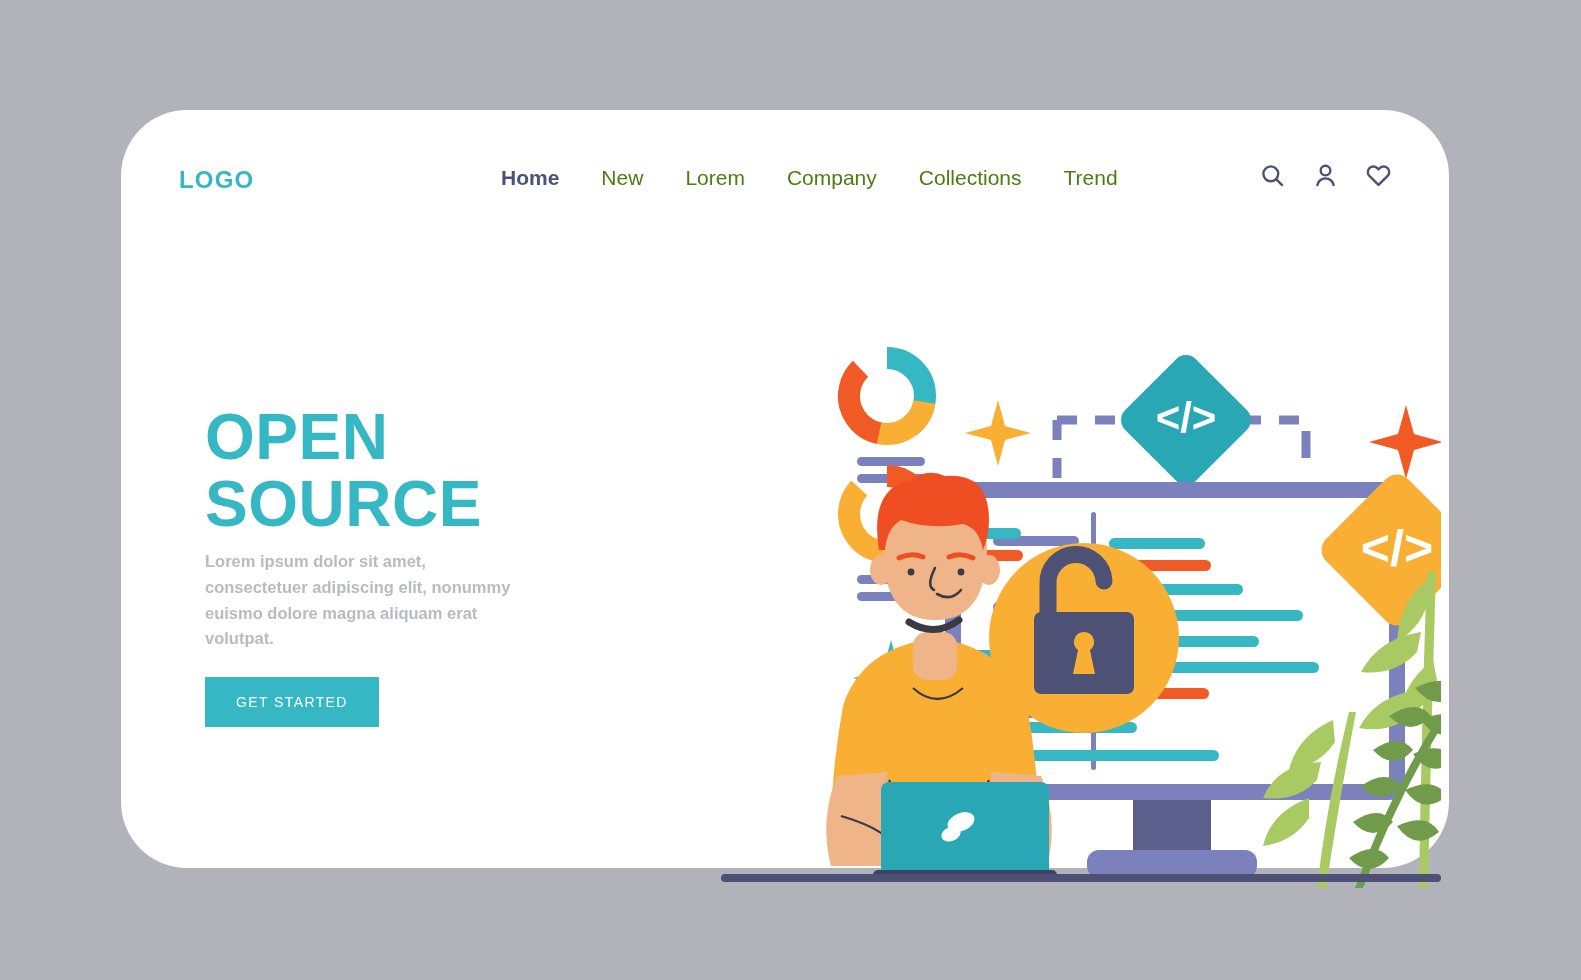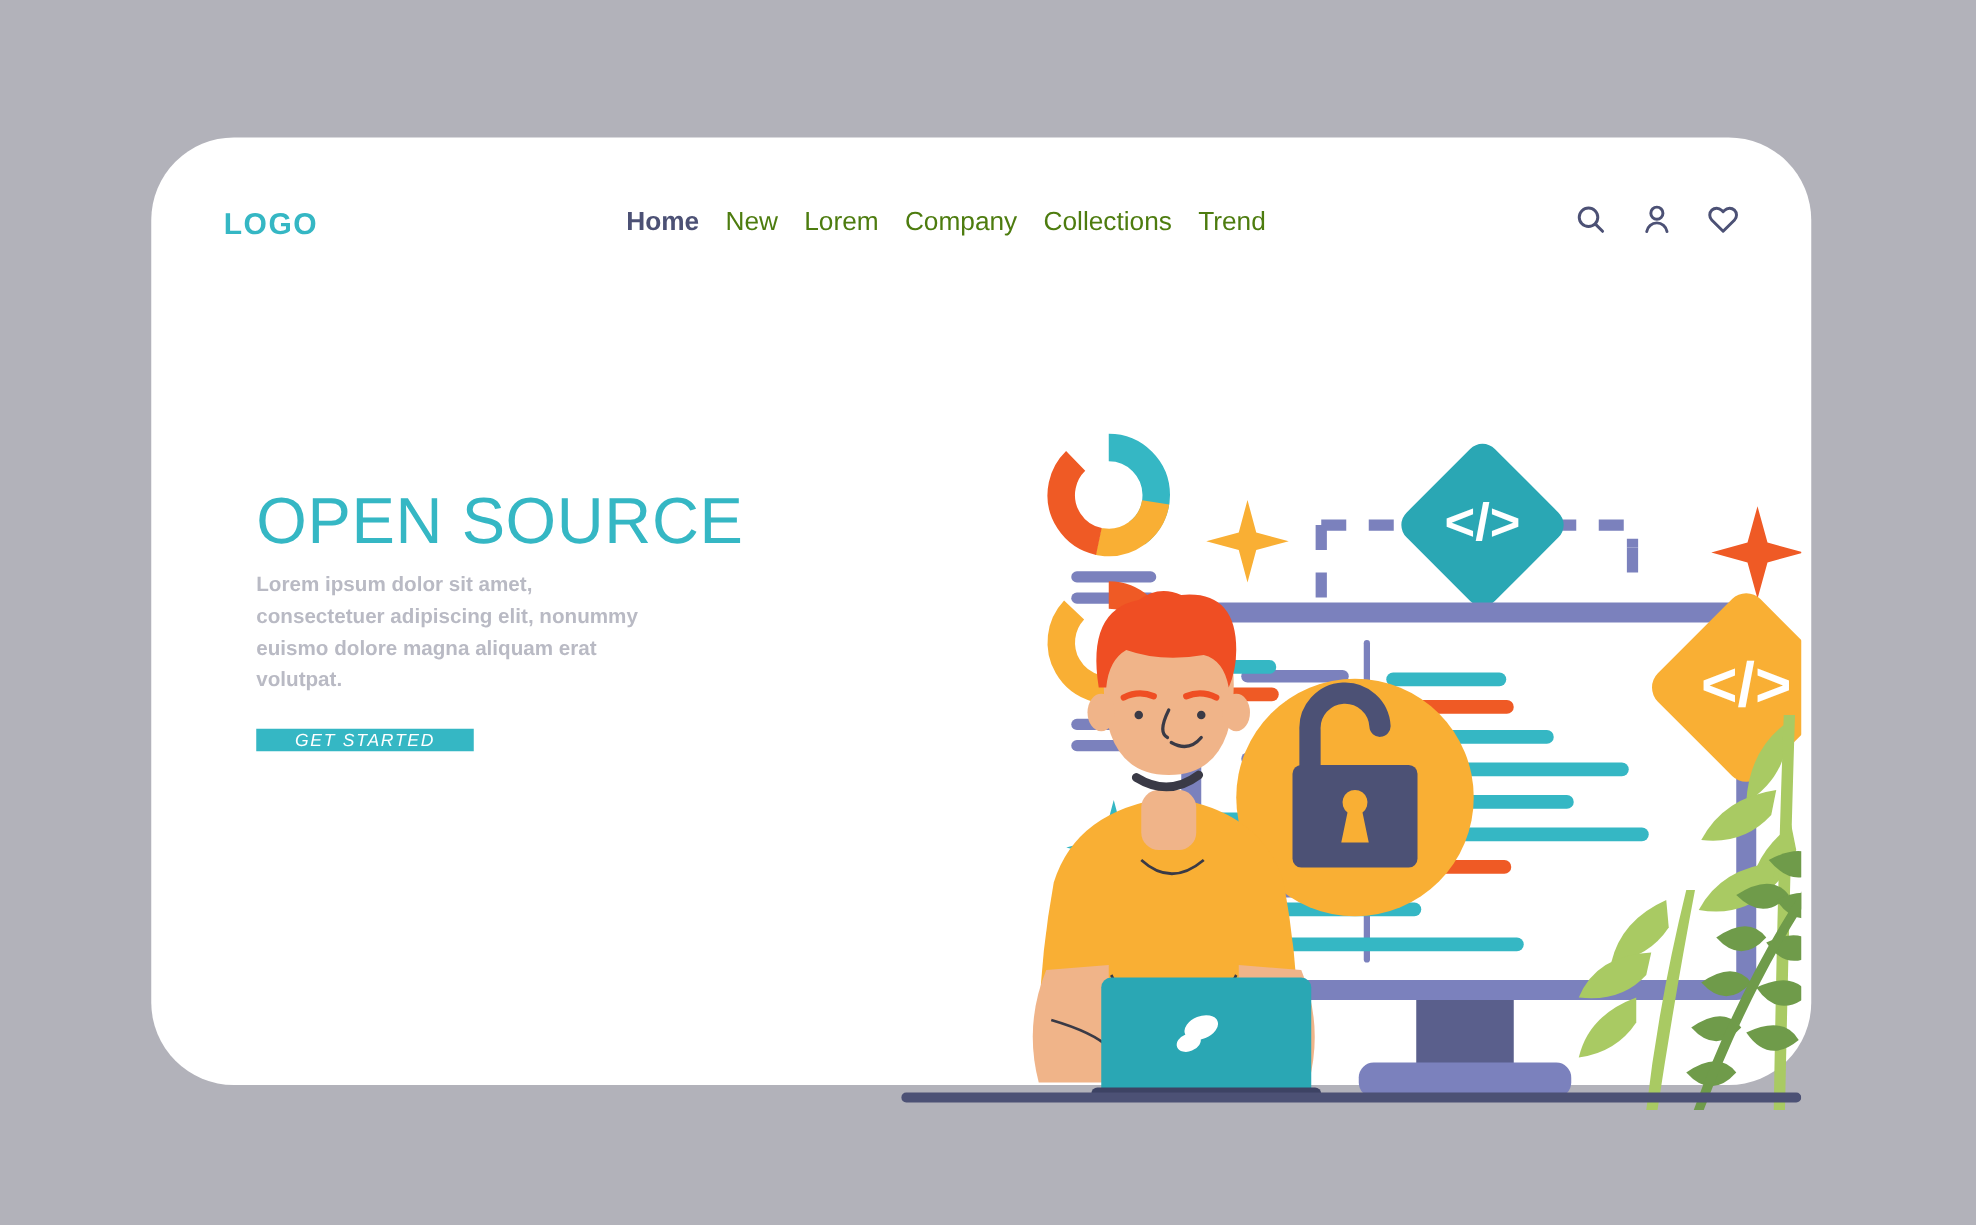--- a/index.html
+++ b/index.html
@@ -26,52 +26,52 @@
     left: 0; top: 0; width: 100%; height: 150px;
     display: flex; align-items: center;
   }
   .logo {
     position: absolute; left: 58px; top: 56px;
     font-size: 24px; font-weight: bold; letter-spacing: 1.2px;
     color: #35b7c4;
   }
   .nav {
     position: absolute; left: 380px; top: 56px;
-    display: flex; align-items: baseline; gap: 21px;
+    display: flex; align-items: baseline; gap: 42px;
   }
   .nav-item {
     font-size: 21px; color: #4d7c0f; white-space: nowrap;
     cursor: pointer;
   }
   .nav-item.active { color: #4c5175; font-weight: bold; }
 
   .header-icons {
     position: absolute; right: 57px; top: 52px;
     display: flex; align-items: center; gap: 26px;
   }
   .hicon { width: 27px; height: 27px; cursor: pointer; display:block; }
 
   
   .hero-text { position: absolute; left: 84px; top: 280px; width: 440px; }
   .hero-title {
-    font-size: 52px; font-weight: normal; color: #35b7c4;
-    letter-spacing: 0.5px; line-height: 1.05;
+    font-size: 64px; font-weight: bold; color: #35b7c4;
+    letter-spacing: 0.5px; line-height: 1.05; margin-top: 14px;
   }
   .hero-para {
     margin-top: 11px;
     font-size: 16.5px; line-height: 1.55; color: #b9bac4;
     font-weight: bold; width: 310px;
   }
   .cta {
     margin-top: 25px;
     display: inline-block;
     background: #35b7c4; color: #ffffff;
     font-size: 14px; letter-spacing: 1.4px;
-    padding: 1px 31px;
-    border: none; cursor: pointer; font-style: italic;
+    padding: 17px 31px;
+    border: none; cursor: pointer;
   }
 
   
   .illus { position: absolute; left: 600px; top: 110px; width: 720px; height: 700px; }
   .illus svg { display: block; }
 </style>
 </head>
 <body>
 
 <div id="stage">

